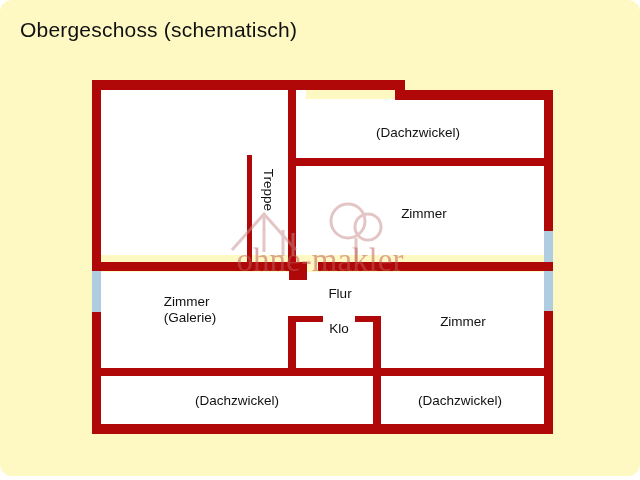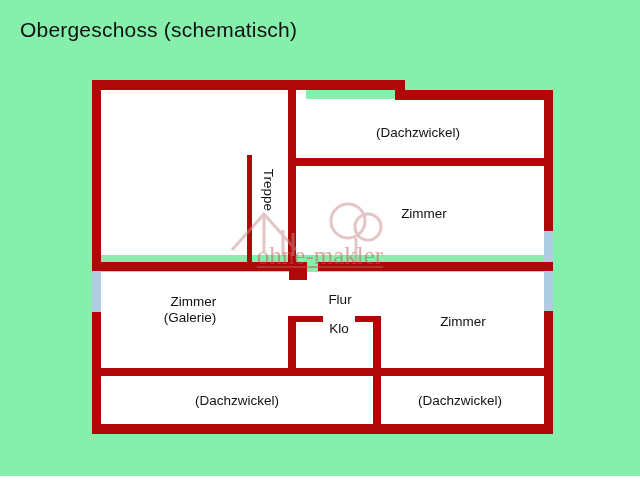--- a/index.html
+++ b/index.html
@@ -9,21 +9,22 @@
   body {
     width: 640px;
     height: 480px;
     overflow: hidden;
     font-family: "Liberation Sans", sans-serif;
   }
   #canvas {
     position: relative;
     width: 640px;
     height: 476px;
-    background: #86efac;
+    background: #fef9c3;
+    border-radius: 12px;
   }
   #title {
     position: absolute;
     left: 20px;
     top: 18px;
     font-size: 21px;
     color: #111111;
     letter-spacing: 0.2px;
     white-space: nowrap;
   }
@@ -32,21 +33,21 @@
     left: 0;
     top: 0;
     width: 640px;
     height: 480px;
   }
   .room-label {
     position: absolute;
     color: #111111;
     font-size: 13.5px;
     line-height: 16px;
-    text-align: right;
+    text-align: left;
     white-space: pre;
     transform: translate(-50%, -50%);
     pointer-events: none;
   }
   .room-label.vertical {
     writing-mode: vertical-rl;
     text-orientation: mixed;
     white-space: nowrap;
   }
   #watermark {
@@ -57,25 +58,24 @@
     height: 82px;
     pointer-events: none;
     opacity: 0.52;
   }
   #watermark .wm-text {
     position: absolute;
     left: 0;
     top: 46px;
     width: 196px;
     text-align: center;
-    font-size: 25px;
+    font-size: 33px;
     color: #c05a5a;
     font-family: "Liberation Serif", serif;
     white-space: nowrap;
-    text-decoration: underline;
   }
 </style>
 </head>
 <body>
 
 <div id="canvas">
 
   <div id="title">Obergeschoss (schematisch)</div>
 
   <svg id="plan" viewBox="0 0 640 480" xmlns="http://www.w3.org/2000/svg">
@@ -155,21 +155,21 @@
 
   <div class="room-label vertical" style="left:268px; top:190px;">Treppe</div>
 
   <div class="room-label" style="left:418px; top:133px;">(Dachzwickel)</div>
 
   <div class="room-label" style="left:424px; top:214px;">Zimmer</div>
 
   <div class="room-label" style="left:190px; top:310px;">Zimmer
 (Galerie)</div>
 
-  <div class="room-label" style="left:340px; top:300px;">Flur</div>
+  <div class="room-label" style="left:340px; top:294px;">Flur</div>
 
   <div class="room-label" style="left:339px; top:329px;">Klo</div>
 
   <div class="room-label" style="left:463px; top:322px;">Zimmer</div>
 
   <div class="room-label" style="left:237px; top:401px;">(Dachzwickel)</div>
 
   <div class="room-label" style="left:460px; top:401px;">(Dachzwickel)</div>
 
 </div>

